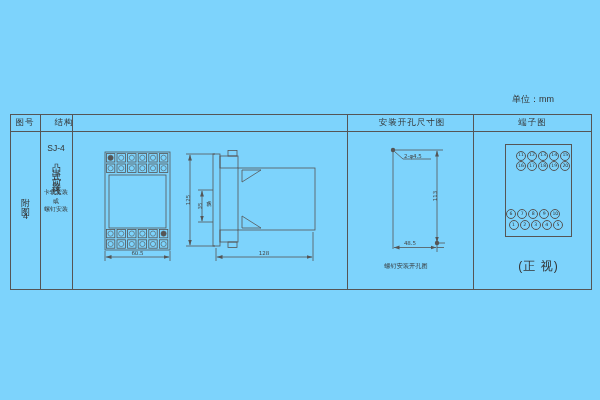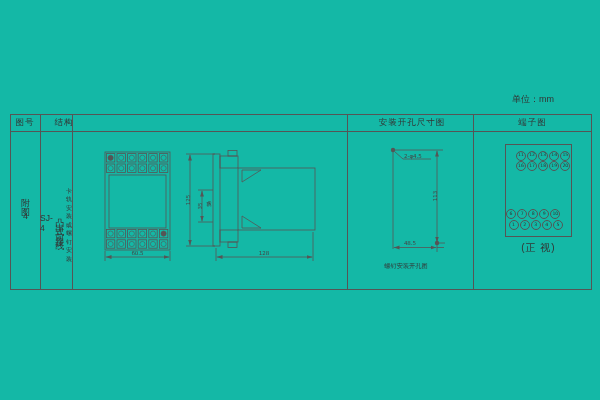--- a/index.html
+++ b/index.html
@@ -1,37 +1,37 @@
 <!DOCTYPE html>
 <html><head>
 <meta charset="utf-8">
 <style>
   html,body{margin:0;padding:0;background:#fff;}
-  .page{position:relative;width:600px;height:400px;background:#14b8a6;overflow:hidden;
+  .page{position:relative;width:600px;height:400px;background:#7dd3fc;overflow:hidden;
         font-family:"Liberation Sans","DejaVu Sans",sans-serif;color:#333;}
   .unit{position:absolute;left:512px;top:93px;font-size:9px;color:#333;}
   
   .tframe{position:absolute;left:10px;top:114px;width:582px;height:176px;border:1px solid #555;box-sizing:border-box;}
   .bline{position:absolute;background:#555;}
   .hdiv{left:10px;top:131px;width:582px;height:1px;}
   .v1{left:40px;top:114px;width:1px;height:176px;}
   .v2{left:72px;top:114px;width:1px;height:176px;}
   .v3{left:347px;top:114px;width:1px;height:176px;}
   .v4{left:473px;top:114px;width:1px;height:176px;}
   
   .hcell{position:absolute;top:114px;height:17px;display:flex;align-items:center;justify-content:center;
          font-size:8.5px;letter-spacing:1px;color:#333;}
   .h1{left:10px;width:30px;} .h2{left:40px;width:32px;margin-left:8px;} .h3{left:72px;width:275px;letter-spacing:2px;}
   .h4{left:349px;width:126px;} .h5{left:473px;width:119px;}
   
   .cell-fig{position:absolute;left:10px;top:131px;width:30px;height:159px;display:flex;align-items:center;justify-content:center;}
   .vtext{writing-mode:vertical-rl;text-orientation:upright;}
   .figno{font-size:9px;letter-spacing:10px;}
-  .cell-struct{position:absolute;left:40px;top:131px;width:32px;height:159px;display:flex;flex-direction:row;
-               align-items:center;padding-top:24px;box-sizing:border-box;}
+  .cell-struct{position:absolute;left:40px;top:131px;width:32px;height:159px;display:flex;flex-direction:column;
+               align-items:center;padding-top:12px;box-sizing:border-box;}
   .model{font-size:8.5px;}
   .stype{writing-mode:vertical-rl;text-orientation:upright;font-size:9px;letter-spacing:4.5px;margin-top:3px;}
   .notes{margin-top:5px;}
   .note{font-size:6px;line-height:8.5px;text-align:center;}
   
   .dwg{position:absolute;}
   #outline-svg{left:72px;top:131px;}
   #mount-svg{left:347px;top:131px;}
   .ln{stroke:#555;stroke-width:0.8;fill:none;}
   .dimt{font-size:5.5px;fill:#444;font-family:"DejaVu Sans",sans-serif;}
@@ -42,21 +42,21 @@
   
   .trect{position:absolute;left:505px;top:144px;width:67px;height:93px;border:1px solid #555;box-sizing:border-box;}
   .tgroup{position:absolute;display:flex;flex-direction:column;}
   #term-top{left:516px;top:150.5px;}
   #term-bottom{left:506px;top:209px;}
   .trow{display:flex;height:10.8px;}
   .tcirc{width:10px;height:10px;border:1px solid #555;border-radius:50%;box-sizing:border-box;display:flex;
          align-items:center;justify-content:center;font-size:4.6px;line-height:1;color:#333;margin-right:1.1px;
          font-family:"DejaVu Sans",sans-serif;}
   .tgroup.bottom .trow:nth-child(2){margin-left:2.5px;}
-  .tcap{position:absolute;left:505px;top:241px;width:67px;text-align:center;font-size:10px;letter-spacing:1px;}
+  .tcap{position:absolute;left:505px;top:258px;width:67px;text-align:center;font-size:12px;letter-spacing:1px;}
 </style>
 </head>
 <body>
 
 <div class="page">
 
   <div class="unit">单位：mm</div>
 
   <div class="tframe"></div>
   <div class="bline hdiv"></div>

